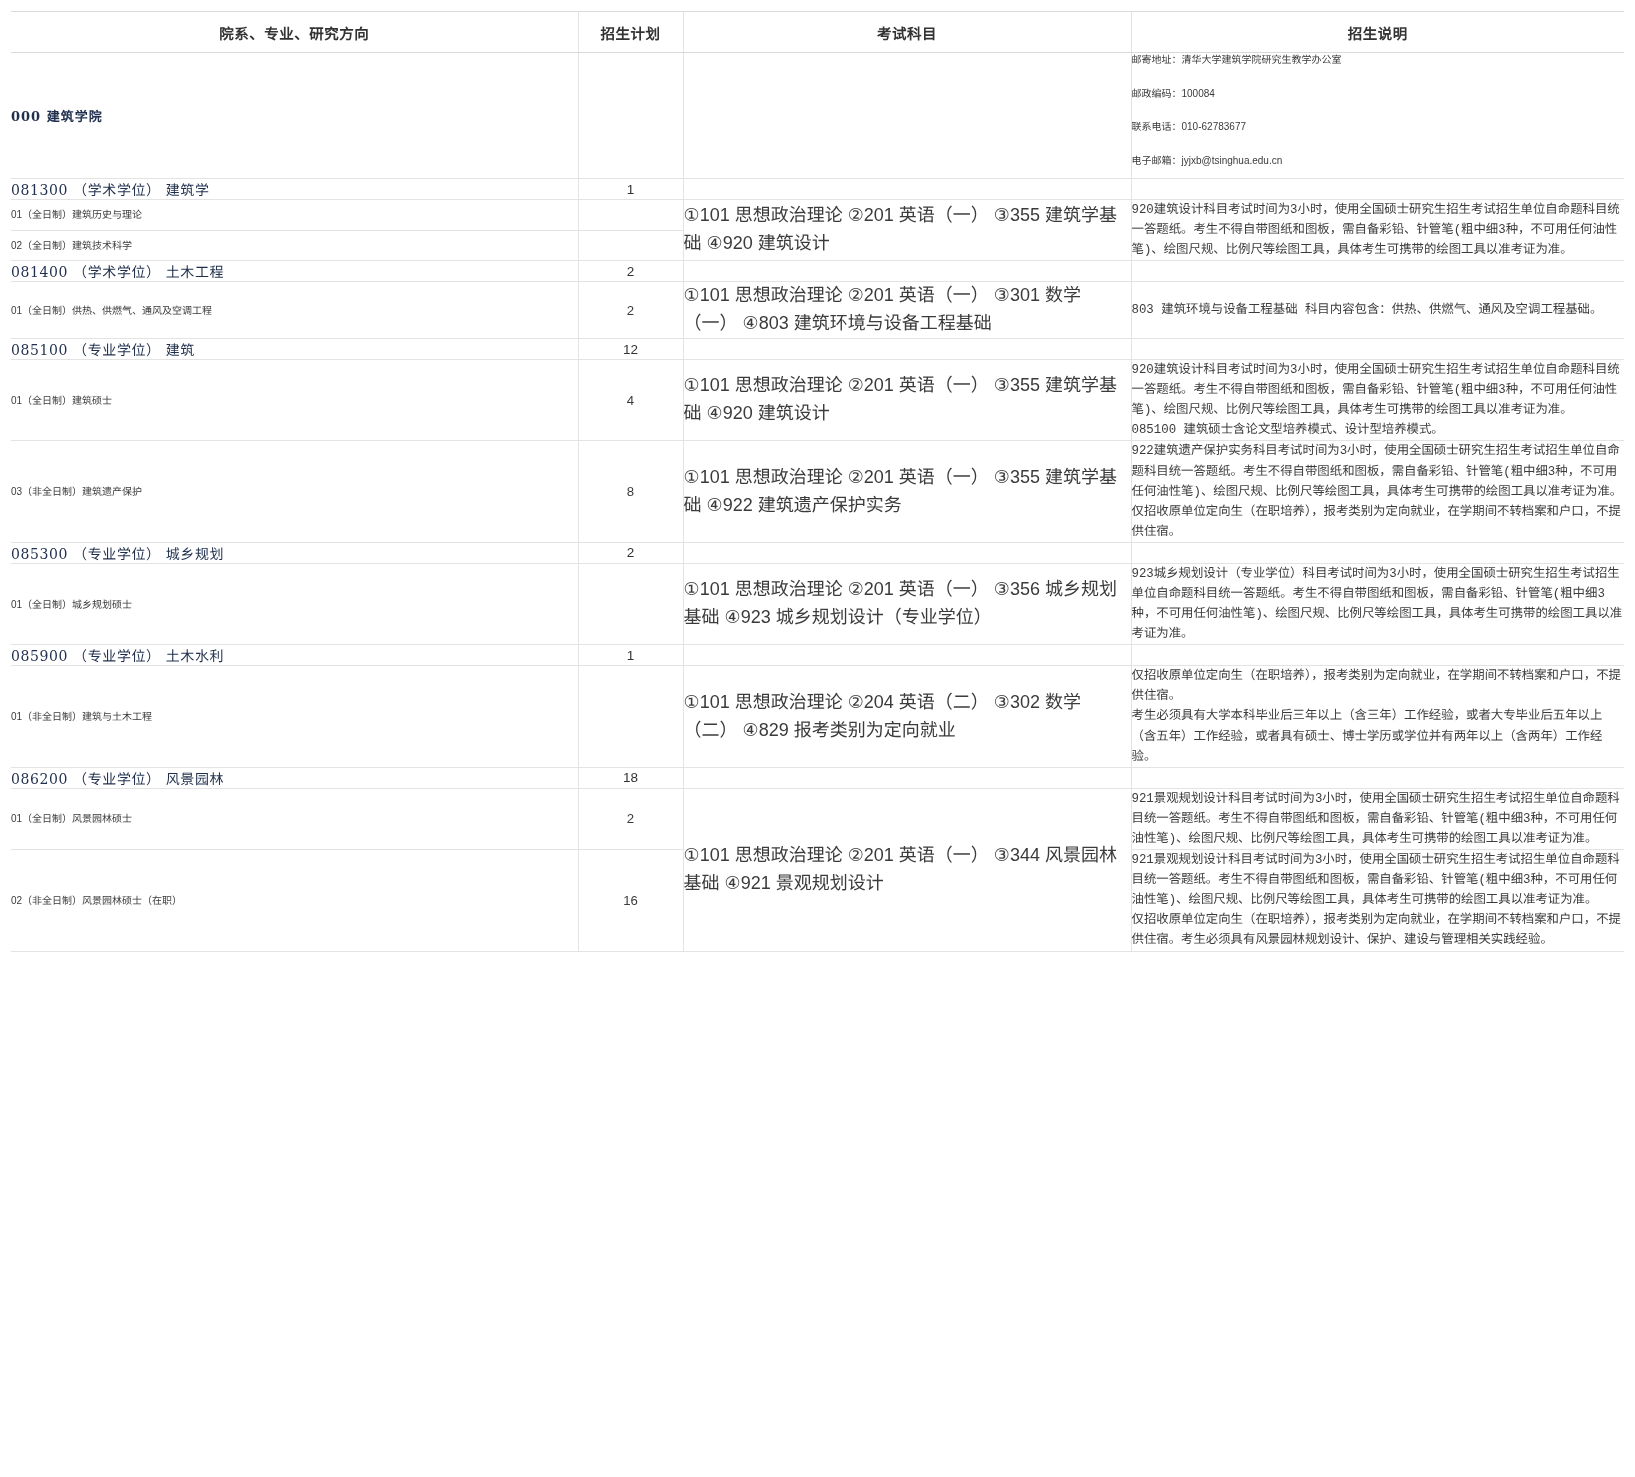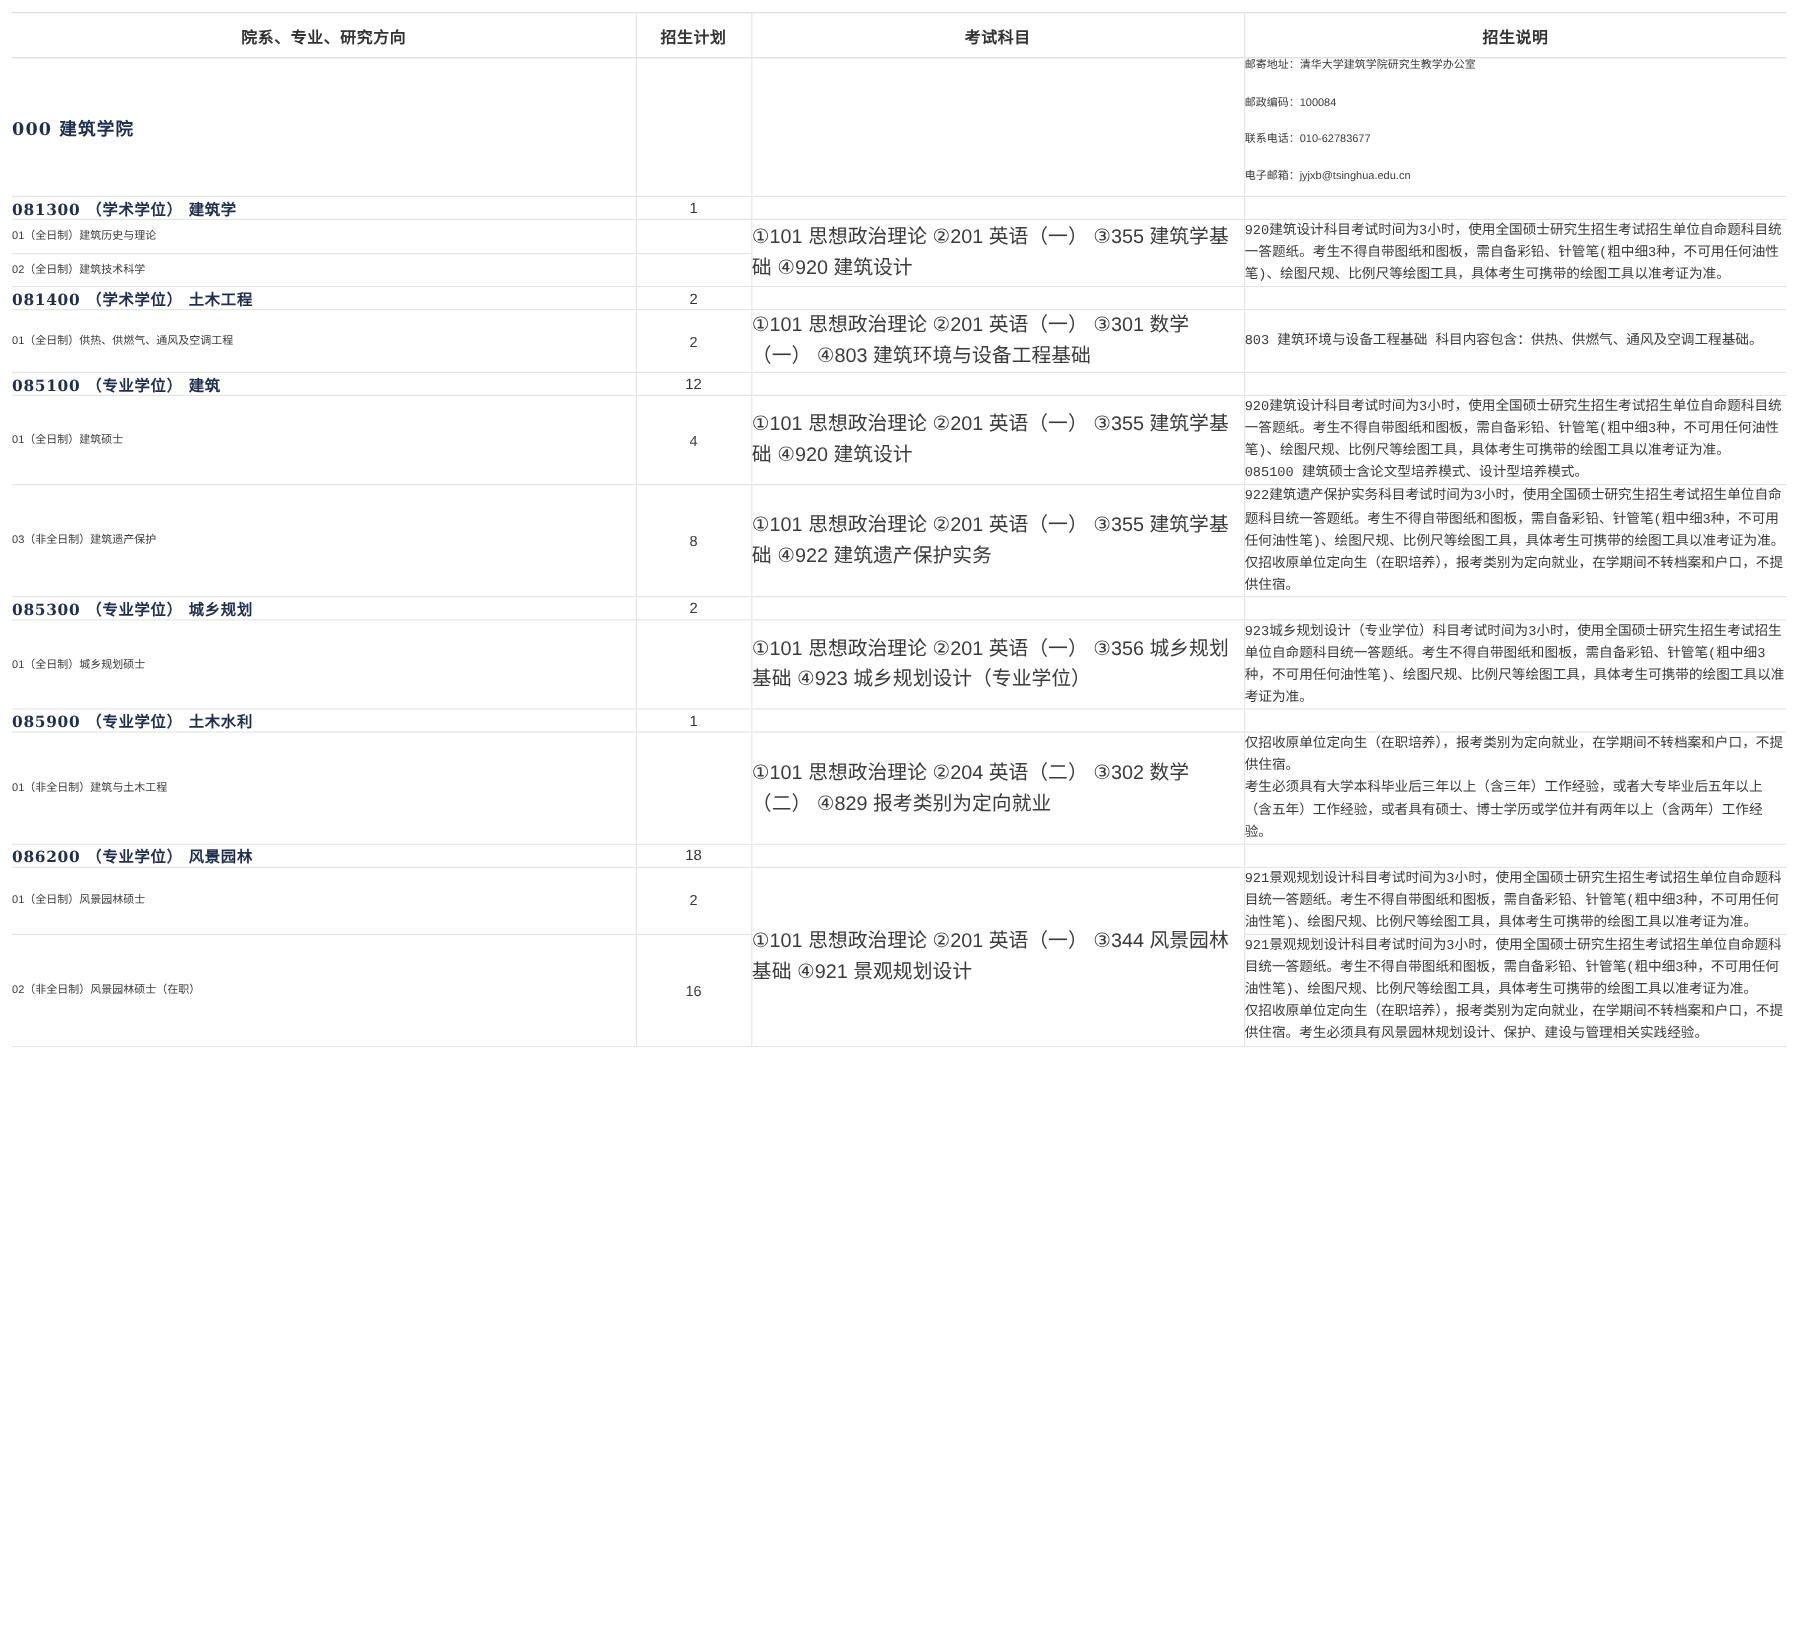--- a/index.html
+++ b/index.html
@@ -54,21 +54,21 @@
     font-size: 14.5px;
     font-weight: bold;
     color: #333;
     text-align: center;
     letter-spacing: 0.5px;
   }
 
   
   td.college-name {
     font-family: "DejaVu Serif", "Liberation Serif", serif;
-    font-size: 16px;
+    font-size: 13px;
     font-weight: bold;
     color: #1f2f4d;
     padding: 14px 0 0 22px;
     vertical-align: top;
     letter-spacing: 1px;
   }
   td.college-contact {
     padding: 16px 20px 14px 22px;
     vertical-align: top;
     font-size: 10px;
@@ -77,21 +77,21 @@
   }
   td.college-contact .ct-line {
     margin-bottom: 20px;
   }
   td.college-contact .ct-line:last-child { margin-bottom: 11px; }
 
   
   td.program {
     font-family: "DejaVu Serif", "Liberation Serif", serif;
     font-size: 14px;
-    font-weight: bold;
+    font-weight: normal;
     color: #1f2f4d;
     padding: 13px 0 13px 22px;
     letter-spacing: 0.6px;
   }
   td.program-plan {
     text-align: center;
     font-size: 13.5px;
     color: #333;
   }
 

